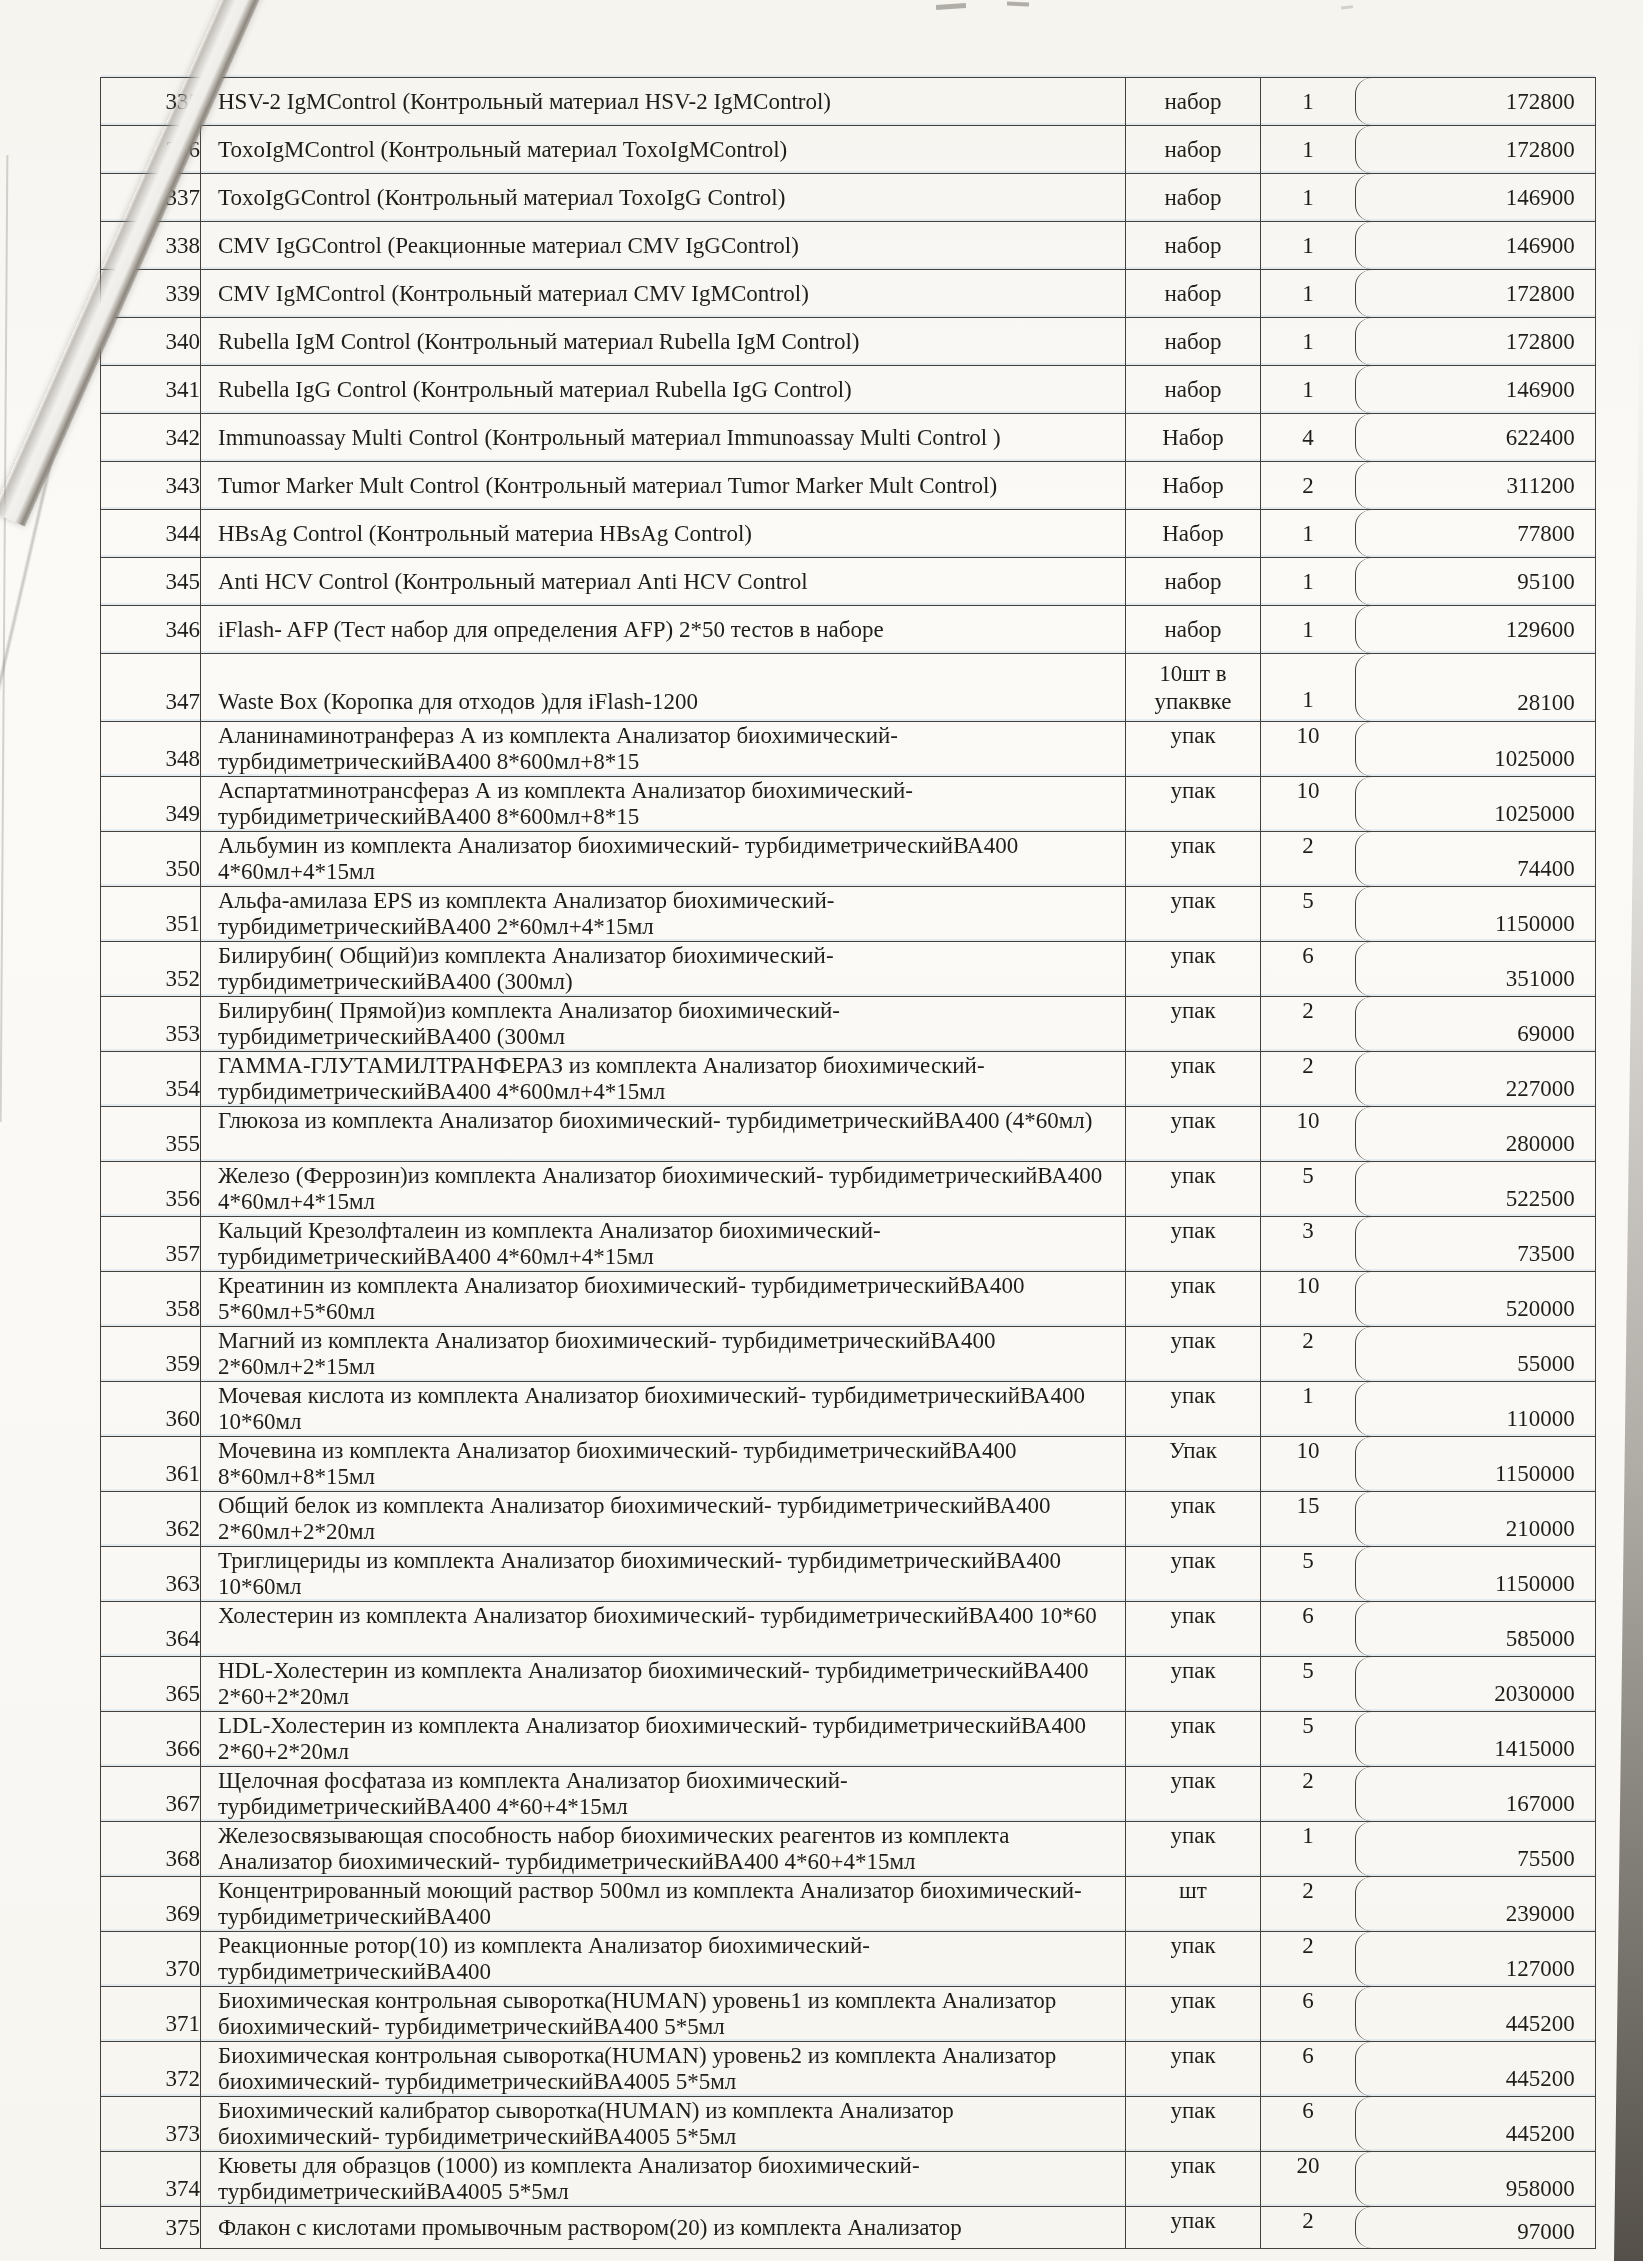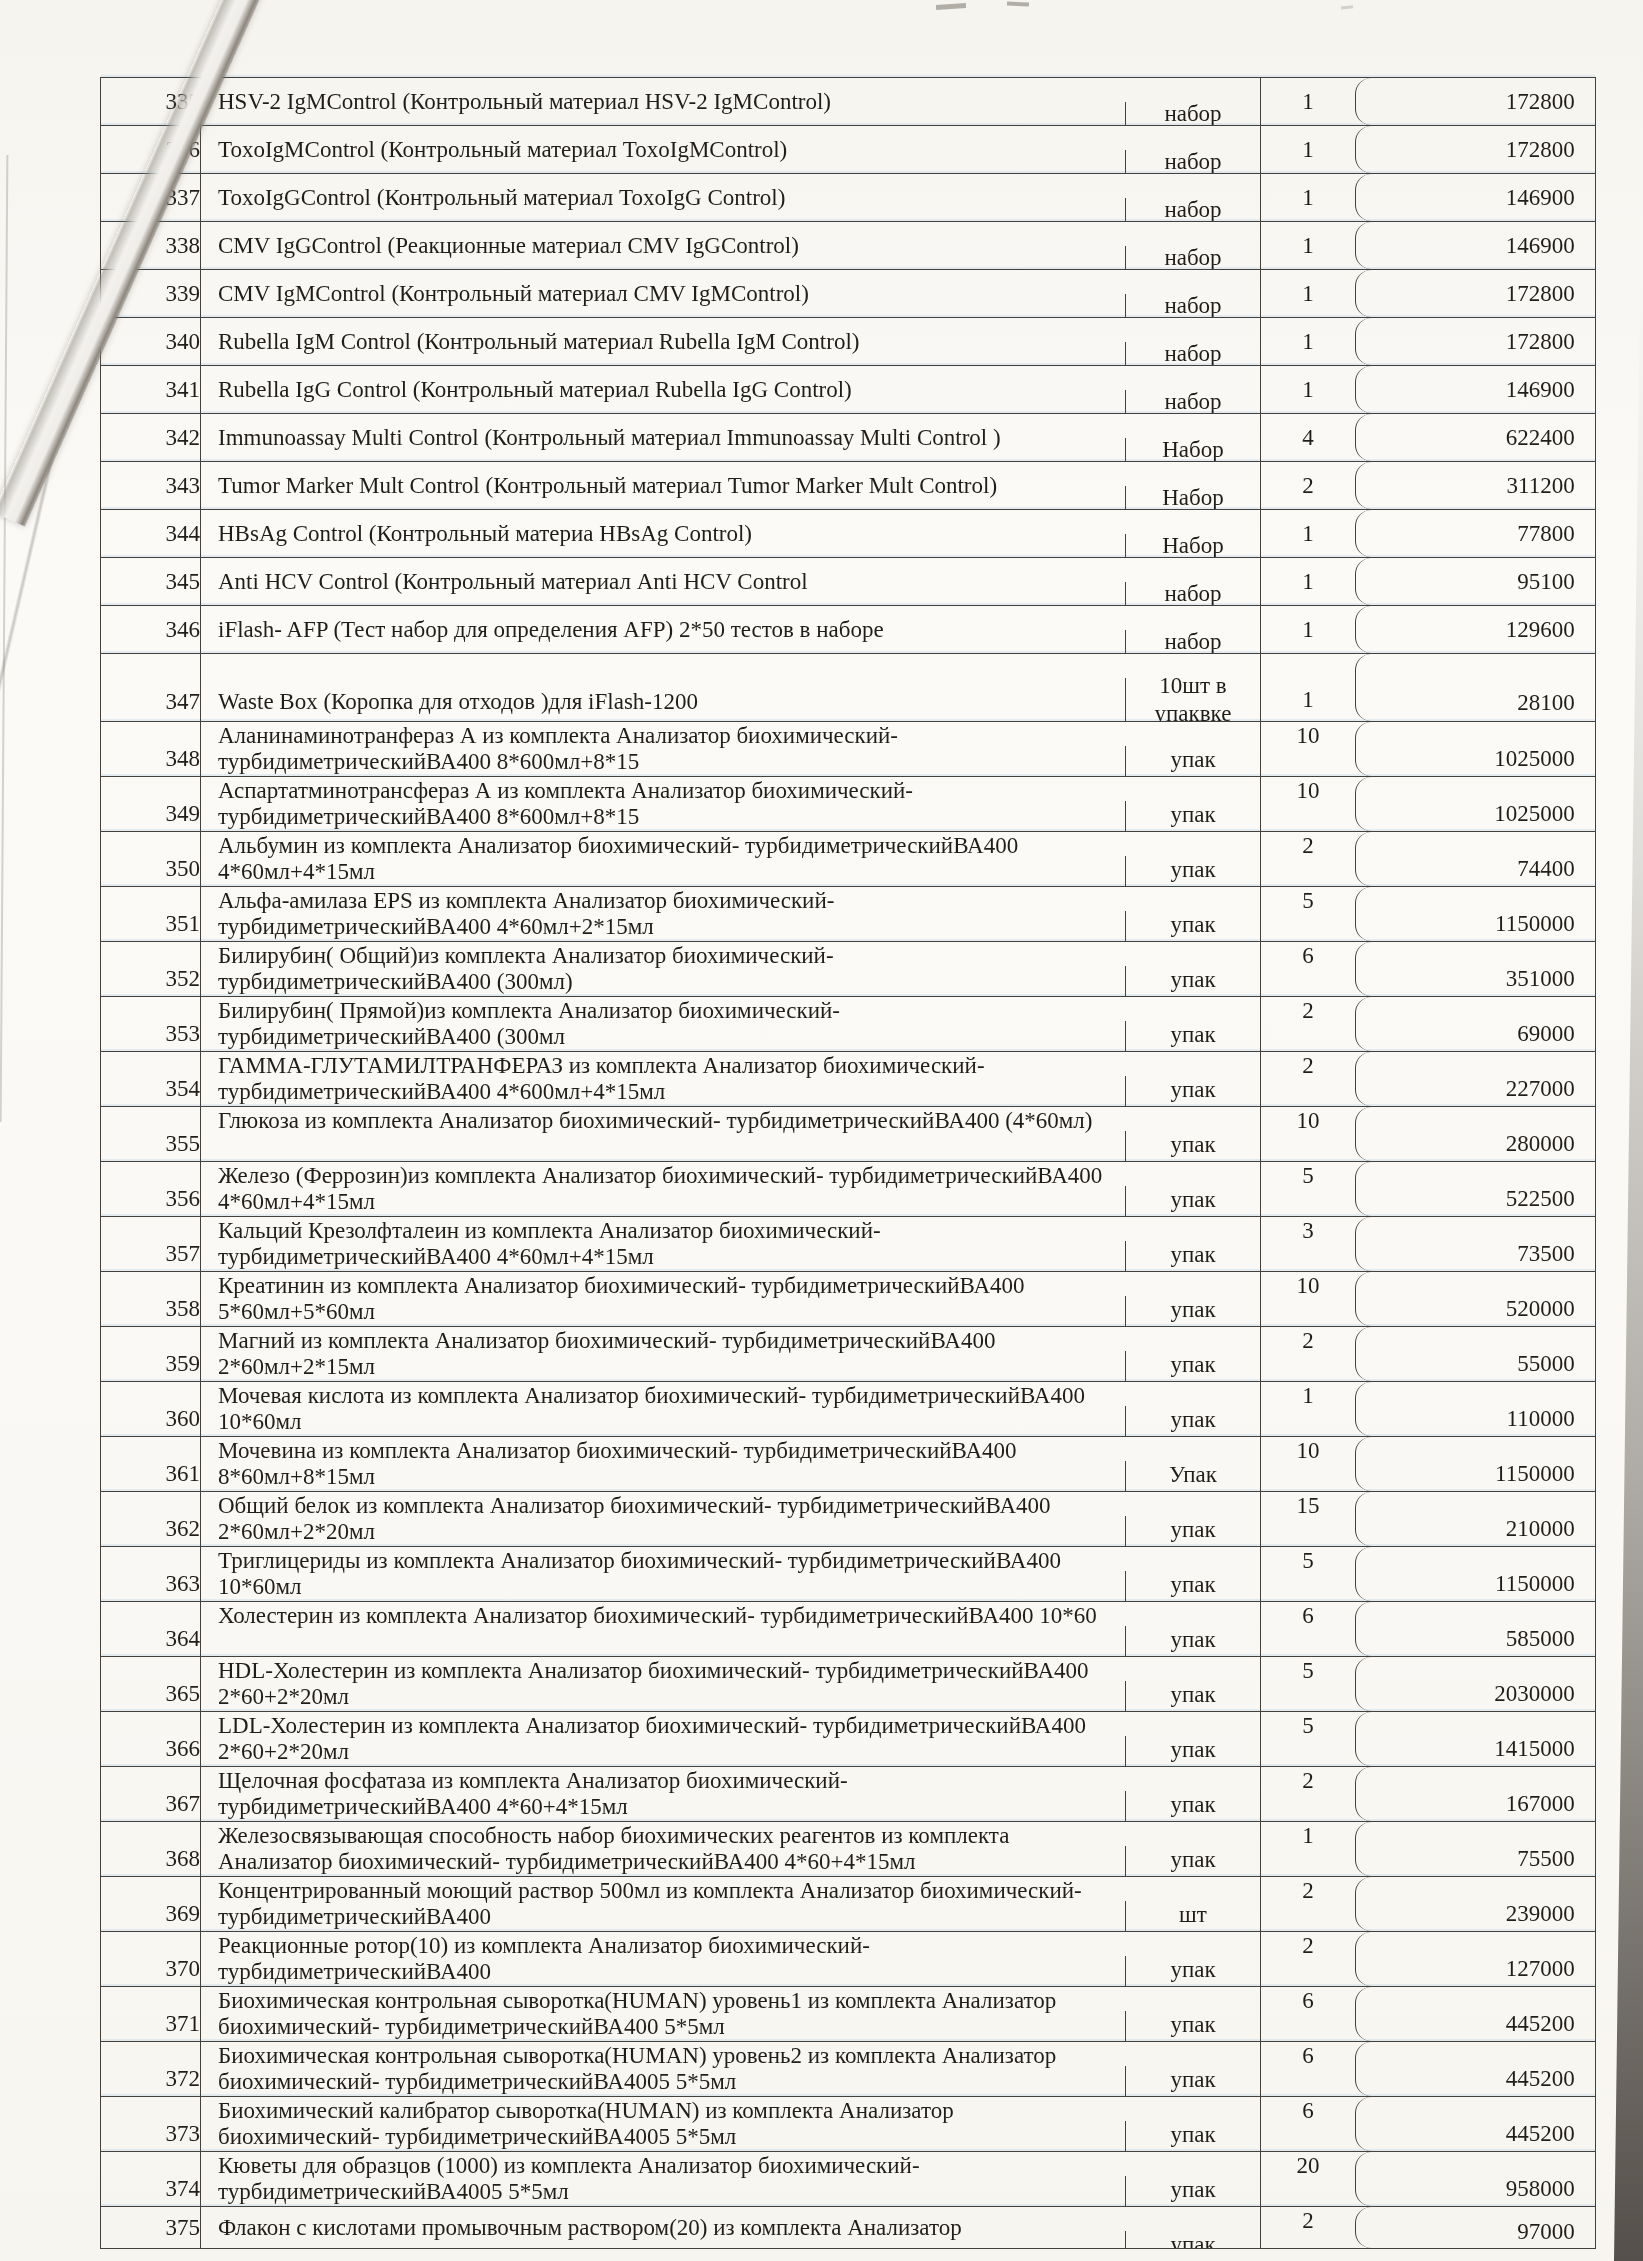--- a/index.html
+++ b/index.html
@@ -39,21 +39,21 @@
   .r-short{height:41px;}
   .c{
     box-sizing:border-box;
     display:flex;
     overflow:hidden;
     font-size:23px;
     line-height:26px;
   }
   .num{width:99px;justify-content:flex-end;}
   .desc{width:925px;border-left:1.3px solid #46403a;padding:0 13px 0 17px;}
-  .unit{width:135px;border-left:1.3px solid #46403a;justify-content:center;text-align:center;margin-top:24px;}
+  .unit{width:135px;border-left:1.3px solid #46403a;justify-content:center;text-align:center;}
   .qty{width:95px;border-left:1.3px solid #46403a;justify-content:center;}
   .price{width:239px;border-left:1.3px solid #46403a;justify-content:flex-end;text-align:right;padding-right:19.3px;border-radius:16px;}
 
   .r-single .c{align-items:center;}
   .r-short .c{align-items:center;}
   .r-short .price{align-items:flex-end;padding-bottom:2.6px;}
   .r-short .unit,.r-short .qty{align-items:flex-start;padding-top:1.3px;}
 
   .r-double .num{align-items:flex-end;padding-bottom:3.9px;}
   .r-double .desc{align-items:flex-start;padding-top:0.6px;}
@@ -404,21 +404,21 @@
         </div>
         <div class="c price">
           <span>74400</span>
         </div>
       </div>
       <div class="row r-double">
         <div class="c num">
           <span>351</span>
         </div>
         <div class="c desc">
-          <span>Альфа-амилаза EPS из комплекта Анализатор биохимический- турбидиметрическийВА400  4*60мл+2*15мл</span>
+          <span>Альфа-амилаза EPS из комплекта Анализатор биохимический- турбидиметрическийВА400  2*60мл+4*15мл</span>
         </div>
         <div class="c unit">
           <span>упак</span>
         </div>
         <div class="c qty">
           <span>5</span>
         </div>
         <div class="c price">
           <span>1150000</span>
         </div>

